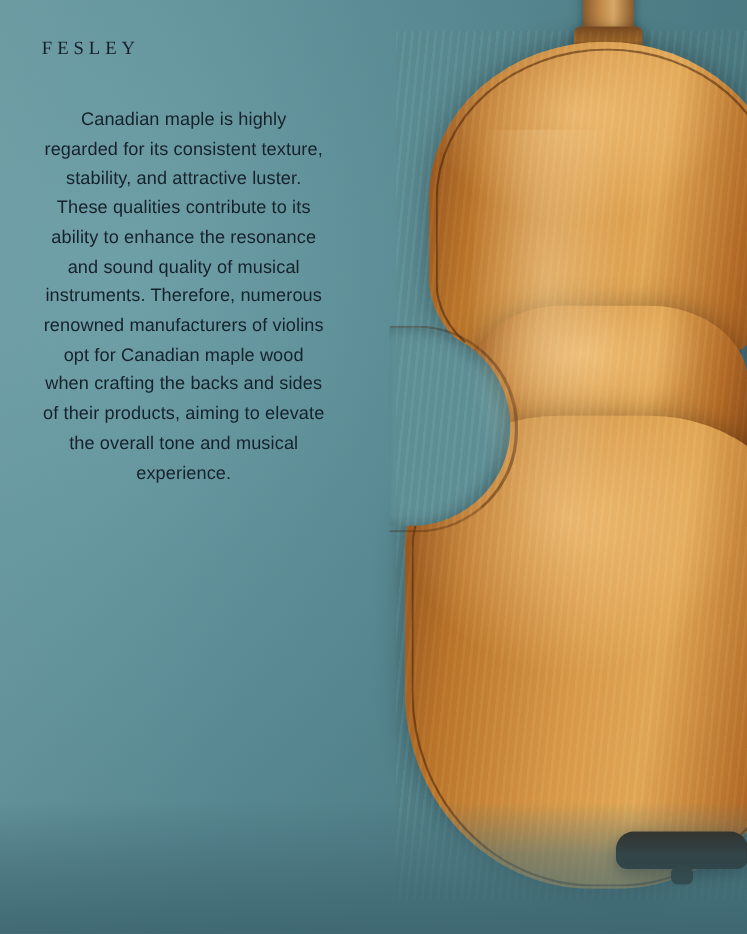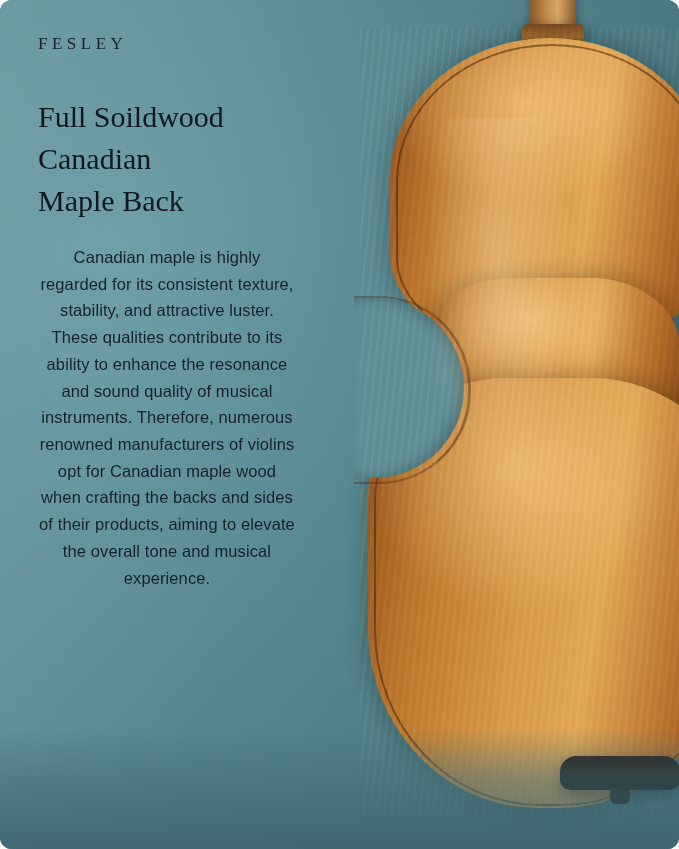--- a/index.html
+++ b/index.html
@@ -7,21 +7,20 @@
     padding: 0;
     background: #ffffff;
   }
   #page {
     position: relative;
     width: 679px;
     height: 849px;
     overflow: hidden;
     background: #5c8c95;
     font-family: "Liberation Sans", sans-serif;
-    border-radius: 12px;
   }
 
   
   .bg-wall {
     position: absolute;
     inset: 0;
     background:
       radial-gradient(ellipse 90% 70% at 18% 30%, #6fa0a8 0%, #5f9098 45%, #517f88 100%);
   }
   .bg-wall-shade {
@@ -246,22 +245,17 @@
       <div class="tailpiece"></div>
       <div class="endbutton"></div>
     </div>
   </div>
 
   <div class="floor"></div>
 
   <div class="content">
     <div class="brand">FESLEY</div>
 
-    <h1 class="headline">
-      <span>Full Soildwood</span><br>
-      <span>Canadian</span><br>
-      <span>Maple Back</span>
-    </h1>
 
     <p class="body-copy">Canadian maple is highly regarded for its consistent texture, stability, and attractive luster. These qualities contribute to its ability to enhance the resonance and sound quality of musical instruments. Therefore, numerous renowned manufacturers of violins opt for Canadian maple wood when crafting the backs and sides of their products, aiming to elevate the overall tone and musical experience.</p>
   </div>
 
 </div>
 
 </body></html>

